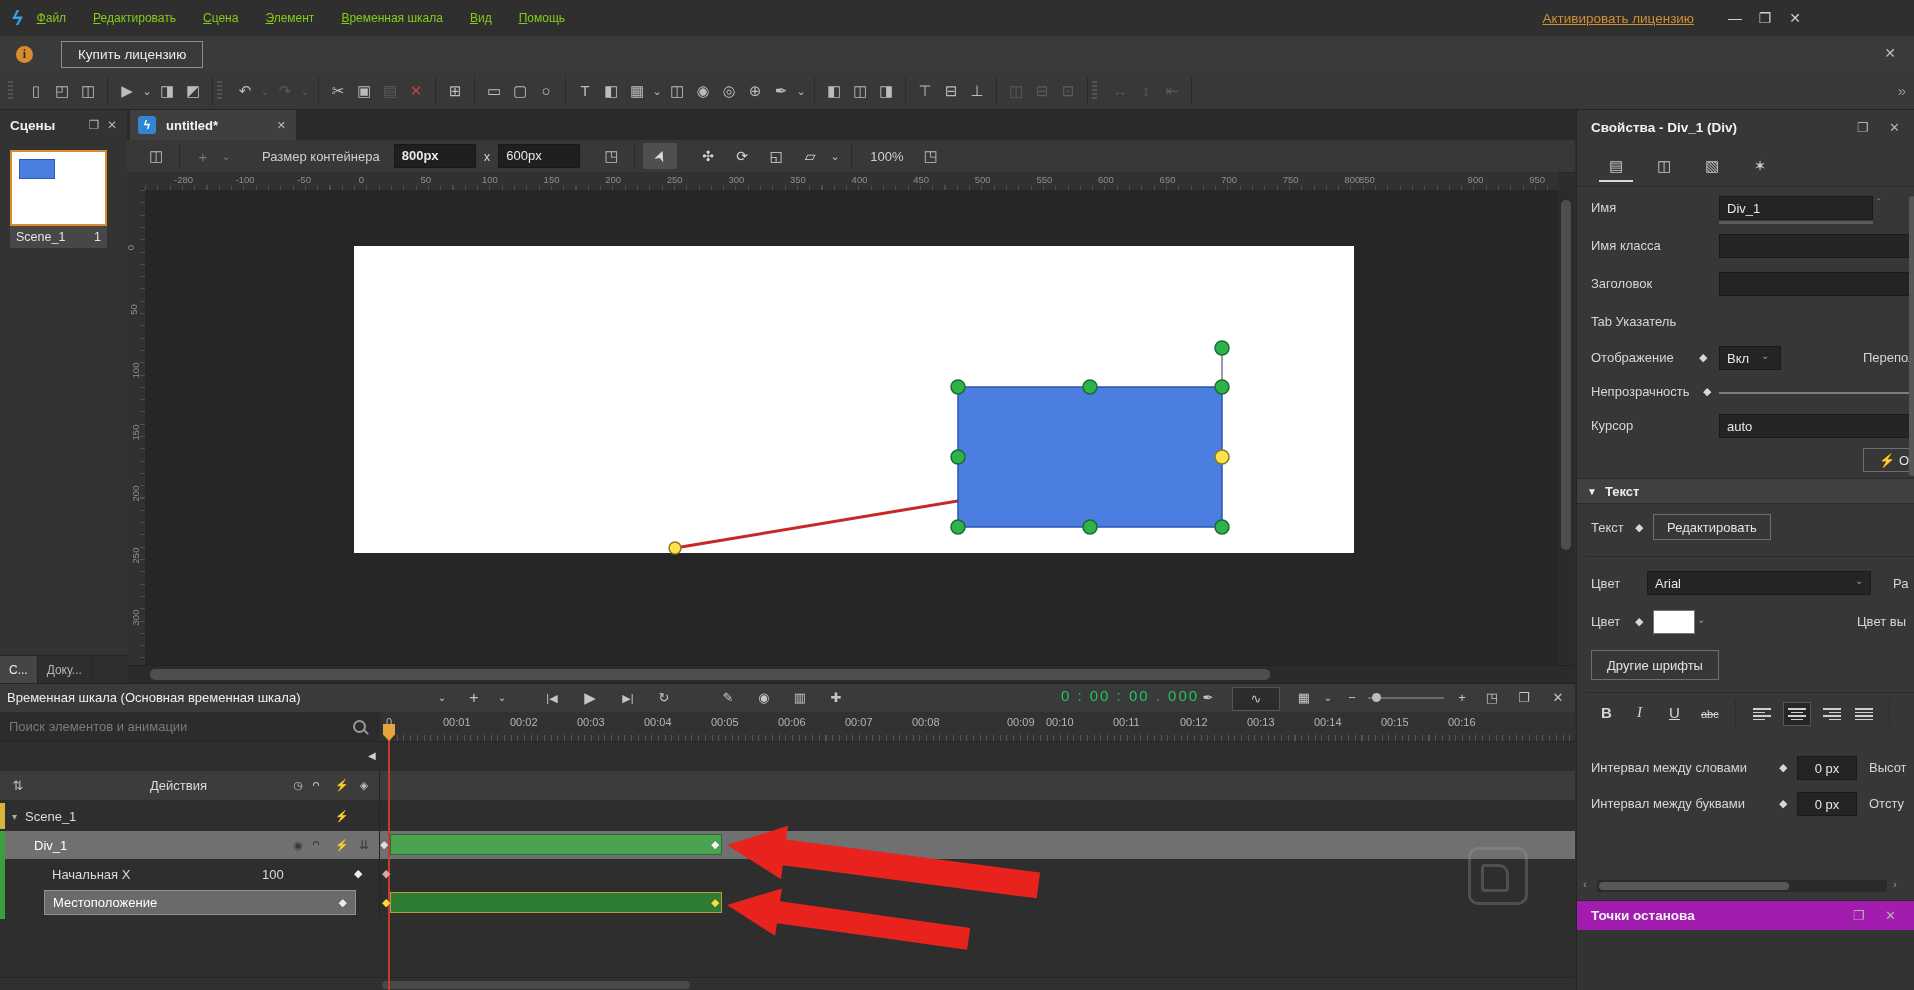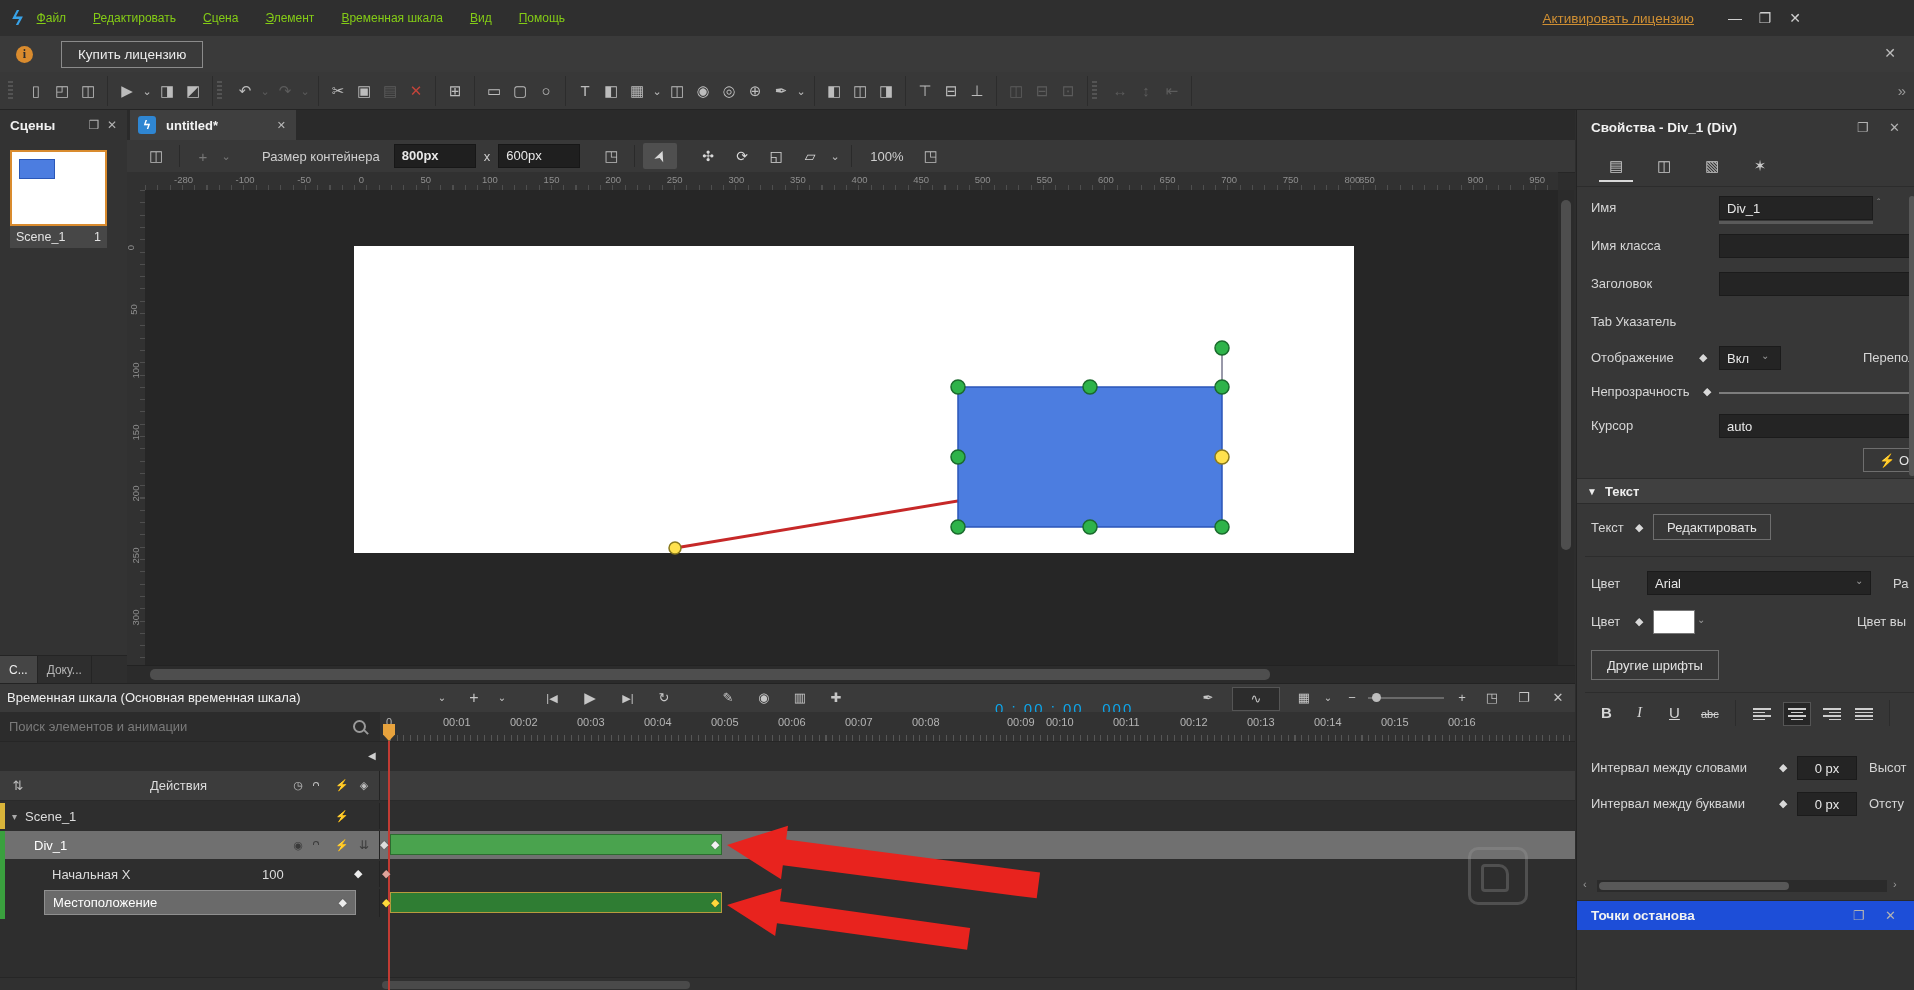--- a/index.html
+++ b/index.html
@@ -104,21 +104,21 @@
   .alignbtn i{display:block;height:1.5px;background:#cfcfcf;}
   .alignbtn.active{background:#262626;border:1px solid #555;}
   .hscroll2{position:absolute;background:#2b2b2b;height:12px;}
   .hscroll2 .thumb{position:absolute;top:2px;height:8px;background:#585858;border-radius:4px;}
 
   
   #timeline{left:0;top:683px;width:1575px;height:307px;background:#2e2e2e;border-top:1px solid #232323;}
   #tl-head{position:absolute;left:0;top:0;width:1575px;height:28px;background:#3a3a3a;border-bottom:1px solid #282828;}
   .tlh-title{position:absolute;left:7px;top:6px;font-size:13px;color:#f0f0f0;}
   .tlh-ico{position:absolute;top:3px;width:24px;height:22px;text-align:center;line-height:22px;font-size:13px;color:#c6c6c6;}
-  .tl-time{position:absolute;left:995px;top:3px;width:270px;font-size:15px;color:#0ea5e9;letter-spacing:2px;margin-top:13px;}
+  .tl-time{position:absolute;left:995px;top:3px;width:270px;text-align:center;font-size:15px;color:#22c55e;letter-spacing:2px;}
   #tl-search{position:absolute;left:0;top:28px;width:380px;height:30px;background:#2c2c2c;border-bottom:1px solid #262626;box-sizing:border-box;}
   #tl-search .ph{position:absolute;left:9px;top:7px;font-size:13px;color:#7b7b7b;}
   .mag{position:absolute;right:14px;top:8px;width:9px;height:9px;border:2px solid #9a9a9a;border-radius:50%;}
   .mag::after{content:"";position:absolute;width:6px;height:2px;background:#9a9a9a;transform:rotate(45deg);right:-5px;bottom:-2px;}
   #tlruler{position:absolute;left:380px;top:28px;width:1195px;height:30px;background:#323232;border-bottom:1px solid #262626;
            background-image:repeating-linear-gradient(90deg,#565656 0 1px,transparent 1px 6.7px);
            background-size:100% 6px;background-position:10px 100%;background-repeat:no-repeat;box-sizing:border-box;}
   #tlruler span{position:absolute;top:4px;font-size:11px;color:#b5b5b5;}
   .playhead-marker{position:absolute;left:383px;top:40px;width:12px;height:17px;background:#e8a33d;
                    clip-path:polygon(0 0,100% 0,100% 62%,50% 100%,0 62%);z-index:5;}
@@ -460,21 +460,21 @@
     <span class="diamond abs" style="left:202px;top:687px;">◆</span>
     <span class="rp-input" style="left:220px;top:682px;width:60px;text-align:center;">0 px</span>
     <span class="rp" style="left:292px;top:686px;">Отсту</span>
 
     <span class="rp" style="left:6px;top:768px;color:#9a9a9a;font-size:11px;">‹</span>
     <div class="hscroll2" style="left:20px;top:770px;width:290px;">
       <div class="thumb" style="left:2px;width:190px;"></div>
     </div>
     <span class="rp" style="left:316px;top:768px;color:#9a9a9a;font-size:11px;">›</span>
 
-    <div class="abs" style="left:0;top:790px;width:338px;height:30px;background:#1d4ed8;border-top:1px solid #2a2a2a;border-bottom:1px solid #2a2a2a;">
+    <div class="abs" style="left:0;top:790px;width:338px;height:30px;background:#a21caf;border-top:1px solid #2a2a2a;border-bottom:1px solid #2a2a2a;">
       <span class="rp rp-title" style="left:14px;top:7px;">Точки останова</span>
       <span class="rp" style="left:276px;top:7px;color:#b3b3b3;">❐</span>
       <span class="rp" style="left:308px;top:7px;color:#b3b3b3;">✕</span>
     </div>
     <div class="abs" style="left:0;top:820px;width:338px;height:60px;background:#333;"></div>
 
     <div class="abs" style="left:332px;top:86px;width:6px;height:280px;background:#575757;border-radius:3px;"></div>
   </div>
 
   <div id="timeline" class="abs">

